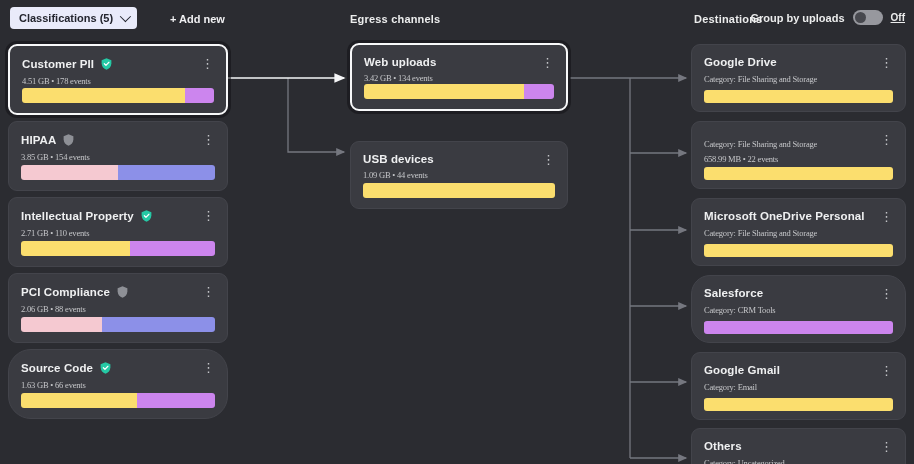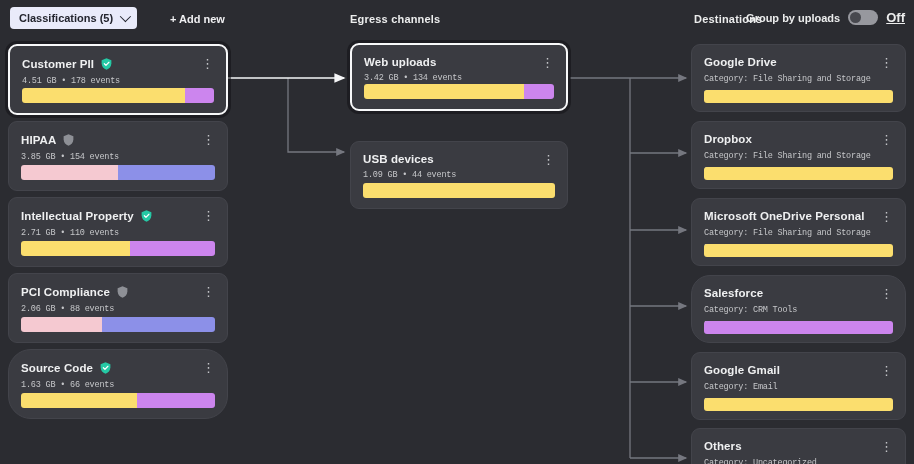--- a/index.html
+++ b/index.html
@@ -16,37 +16,37 @@
     background:#e9ebfa;border-radius:4px;padding:0 9px;cursor:pointer;
   }
   .dropdown .dd-text{font-size:11px;font-weight:700;color:#23252e;}
   .chev{width:7px;height:7px;border-right:1.6px solid #23252e;border-bottom:1.6px solid #23252e;
     transform:rotate(45deg) translateY(-2px);display:inline-block;}
   .addnew{position:absolute;left:170px;top:13px;font-size:11px;font-weight:700;color:#f0f0f2;cursor:pointer;}
   .groupby{position:absolute;right:9px;top:10px;display:flex;align-items:center;gap:8px;}
   .groupby .gb-label{font-size:11px;font-weight:700;color:#eceded;}
   .toggle{width:30px;height:15px;border-radius:8px;background:#97989e;position:relative;cursor:pointer;}
   .toggle .knob{position:absolute;left:2px;top:2px;width:11px;height:11px;border-radius:50%;background:#47484e;}
-  .gb-state{font-size:13px;font-weight:700;color:#eceded;text-decoration:underline;}
+  .gb-state{font-size:10px;font-weight:700;color:#eceded;text-decoration:underline;}
 
   
   svg.wires{position:absolute;left:0;top:0;z-index:0;}
 
   
   .col{position:absolute;z-index:2;}
   .card{
     position:relative;box-sizing:border-box;
     background:#3a3b41;border:1px solid #43444b;border-radius:9px;
     padding:11px 12px 10px 12px;cursor:pointer;
   }
   .card.selected{border:2px solid #f8f9fa;box-shadow:0 0 0 3px rgba(18,19,22,.55);}
   .title-row{display:flex;align-items:center;gap:6px;}
   .card-title{font-size:11.5px;font-weight:600;color:#eff0f1;letter-spacing:.1px;}
   .metric,.category{
-    font-family:Liberation Mono, monospace;
+    font-family:Liberation Serif, serif;
     font-size:8.5px;color:#c6c7ca;margin-top:5px;letter-spacing:-0.2px;white-space:nowrap;
   }
   .category{margin-top:6px;}
   .kebab{
     position:absolute;right:8px;top:9px;color:#c2c3c7;font-size:13px;line-height:13px;
     font-family:"DejaVu Sans", sans-serif;padding:2px 4px;cursor:pointer;user-select:none;
   }
   .bar{
     position:absolute;left:12px;right:12px;bottom:10px;height:15px;border-radius:3px;
     overflow:hidden;display:flex;background:#2f3035;
@@ -228,23 +228,20 @@
       </div>
     <span class="kebab">⋮</span>
     <div class="category">Category: File Sharing and Storage</div>
     <div class="metric">1.12 GB • 44 events</div>
     <div class="bar" style="height:13px;bottom:8px;">
         <span class="seg" style="width: 100%; background: rgb(251, 222, 110);"></span>
       </div>
   </div>
 
   <div class="card" style="height:68px;margin-bottom:9px;">
-    <div class="title-row">
-        <span class="card-title">Dropbox</span>
-      </div>
     <span class="kebab">⋮</span>
     <div class="category">Category: File Sharing and Storage</div>
     <div class="metric">658.99 MB • 22 events</div>
     <div class="bar" style="height:13px;bottom:8px;">
         <span class="seg" style="width: 100%; background: rgb(251, 222, 110);"></span>
       </div>
   </div>
 
   <div class="card" style="height:68px;margin-bottom:9px;">
     <div class="title-row">

